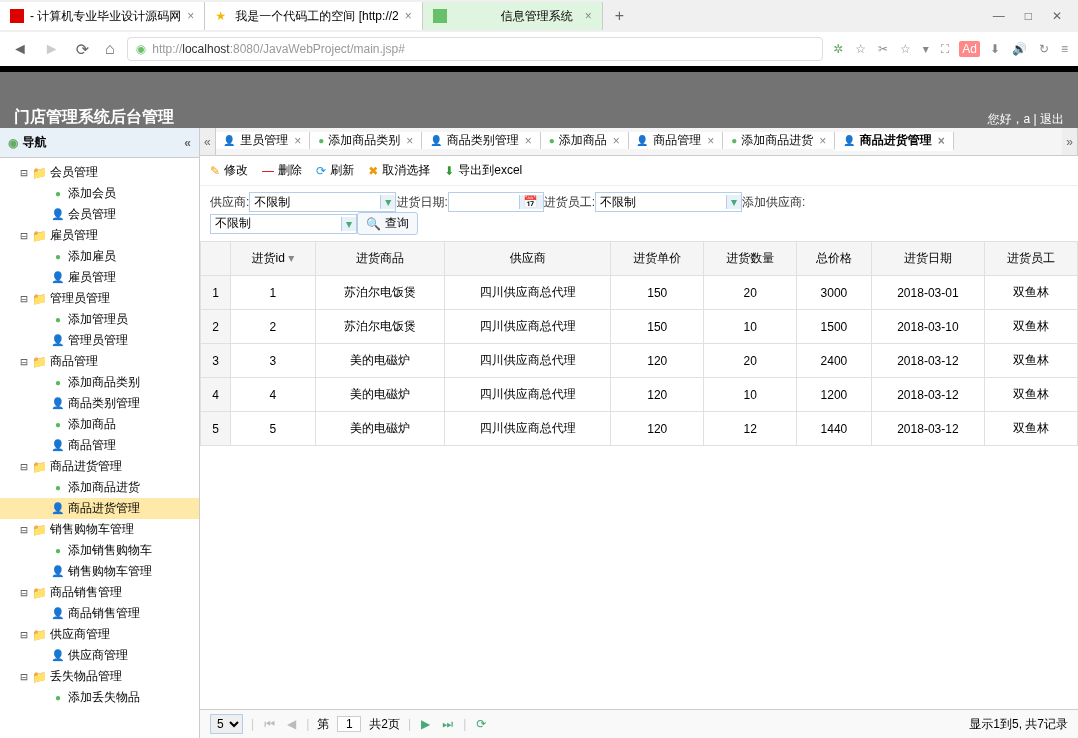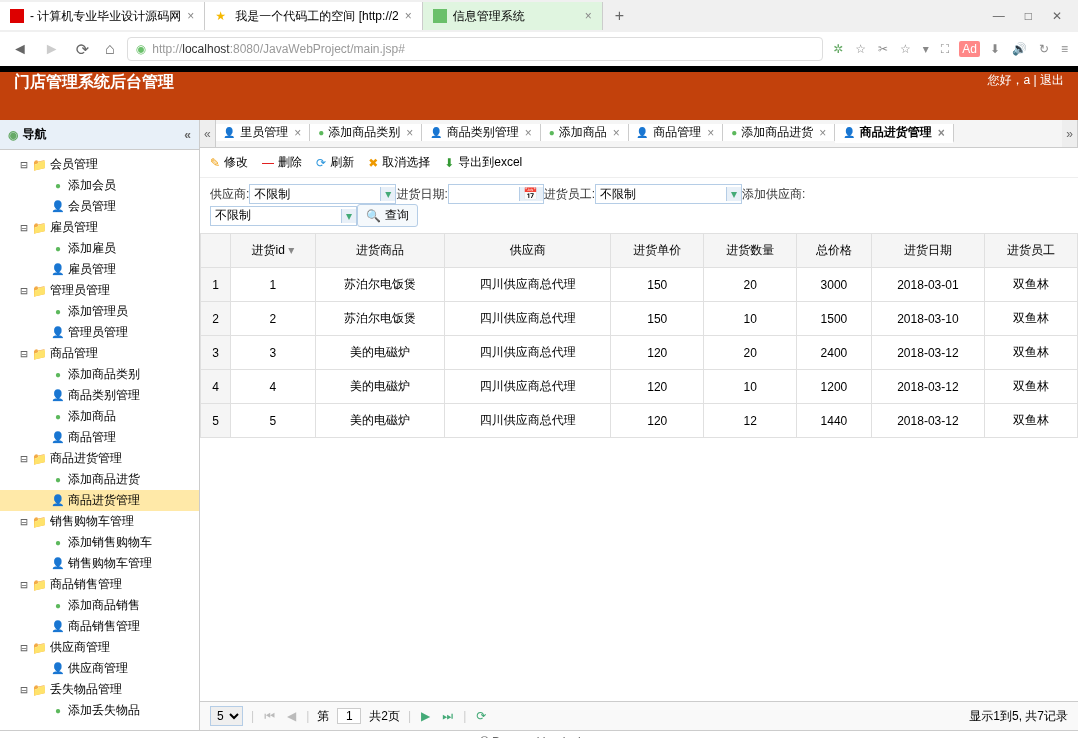--- a/index.html
+++ b/index.html
@@ -22,21 +22,21 @@
 .url-bar { display: flex; align-items: center; height: 34px; padding: 0 8px; gap: 8px; }
 .url-bar .nav-btn { color: #666; font-size: 16px; padding: 0 4px; }
 .url-input { flex: 1; padding: 4px 8px; border: 1px solid #ddd; border-radius: 4px; display: flex; align-items: center; gap: 6px; }
 .url-input .lock { color: #6ac06a; }
 .url-text { color: #999; }
 .url-text .bold { color: #333; font-weight: normal; }
 .url-icons { display: flex; gap: 8px; align-items: center; }
 .url-icons span { color: #888; padding: 2px; }
 
 
-.app-header { background: #c2410c; color: #fff; height: 48px; display: flex; align-items: flex-start; padding: 0 14px; }
+.app-header { background: #737373; color: #fff; height: 56px; display: flex; align-items: flex-end; padding: 0 14px; }
 .app-title { font-size: 16px; font-weight: bold; }
 .app-header .right { margin-left: auto; font-size: 12px; }
 .app-header .right a { color: #fff; text-decoration: none; }
 
 
 .main-layout { display: flex; height: calc(738px - 32px - 34px - 40px - 22px); }
 
 
 .sidebar { width: 200px; background: #fff; border-right: 1px solid #ccc; display: flex; flex-direction: column; }
 .sidebar-header { background: #e8f0f8; padding: 6px 8px; border-bottom: 1px solid #ccc; display: flex; align-items: center; gap: 4px; font-weight: bold; }
@@ -100,21 +100,21 @@
           <span style="overflow: hidden; text-overflow: ellipsis;">- 计算机专业毕业设计源码网</span>
           <span class="tab-close">×</span>
         </div>
         <div class="tab">
           <span class="tab-icon star">★</span>
           <span style="overflow: hidden; text-overflow: ellipsis;">我是一个代码工的空间 [http://2</span>
           <span class="tab-close">×</span>
         </div>
         <div class="tab active">
           <span class="tab-icon green"></span>
-          <span style="overflow: hidden; text-overflow: ellipsis;">信息管理系统</span>
+          <span style="overflow: hidden; text-overflow: ellipsis; margin-left: 48px;">信息管理系统</span>
           <span class="tab-close">×</span>
         </div>
       </div>
     <div class="plus">+</div>
     <div class="window-controls">
       <span>—</span>
       <span>□</span>
       <span>✕</span>
     </div>
   </div>
@@ -259,25 +259,20 @@
         </div>
         <div class="tree-node indent-2">
           <span class="tree-toggle"></span>
           <span class="tree-icon user"></span>
           <span>销售购物车管理</span>
         </div>
         <div class="tree-node indent-1">
           <span class="tree-toggle">⊟</span>
           <span class="tree-icon folder"></span>
           <span>商品销售管理</span>
-        </div>
-        <div class="tree-node indent-2">
-          <span class="tree-toggle"></span>
-          <span class="tree-icon add"></span>
-          <span>添加商品销售</span>
         </div>
         <div class="tree-node indent-2">
           <span class="tree-toggle"></span>
           <span class="tree-icon user"></span>
           <span>商品销售管理</span>
         </div>
         <div class="tree-node indent-1">
           <span class="tree-toggle">⊟</span>
           <span class="tree-icon folder"></span>
           <span>供应商管理</span>

